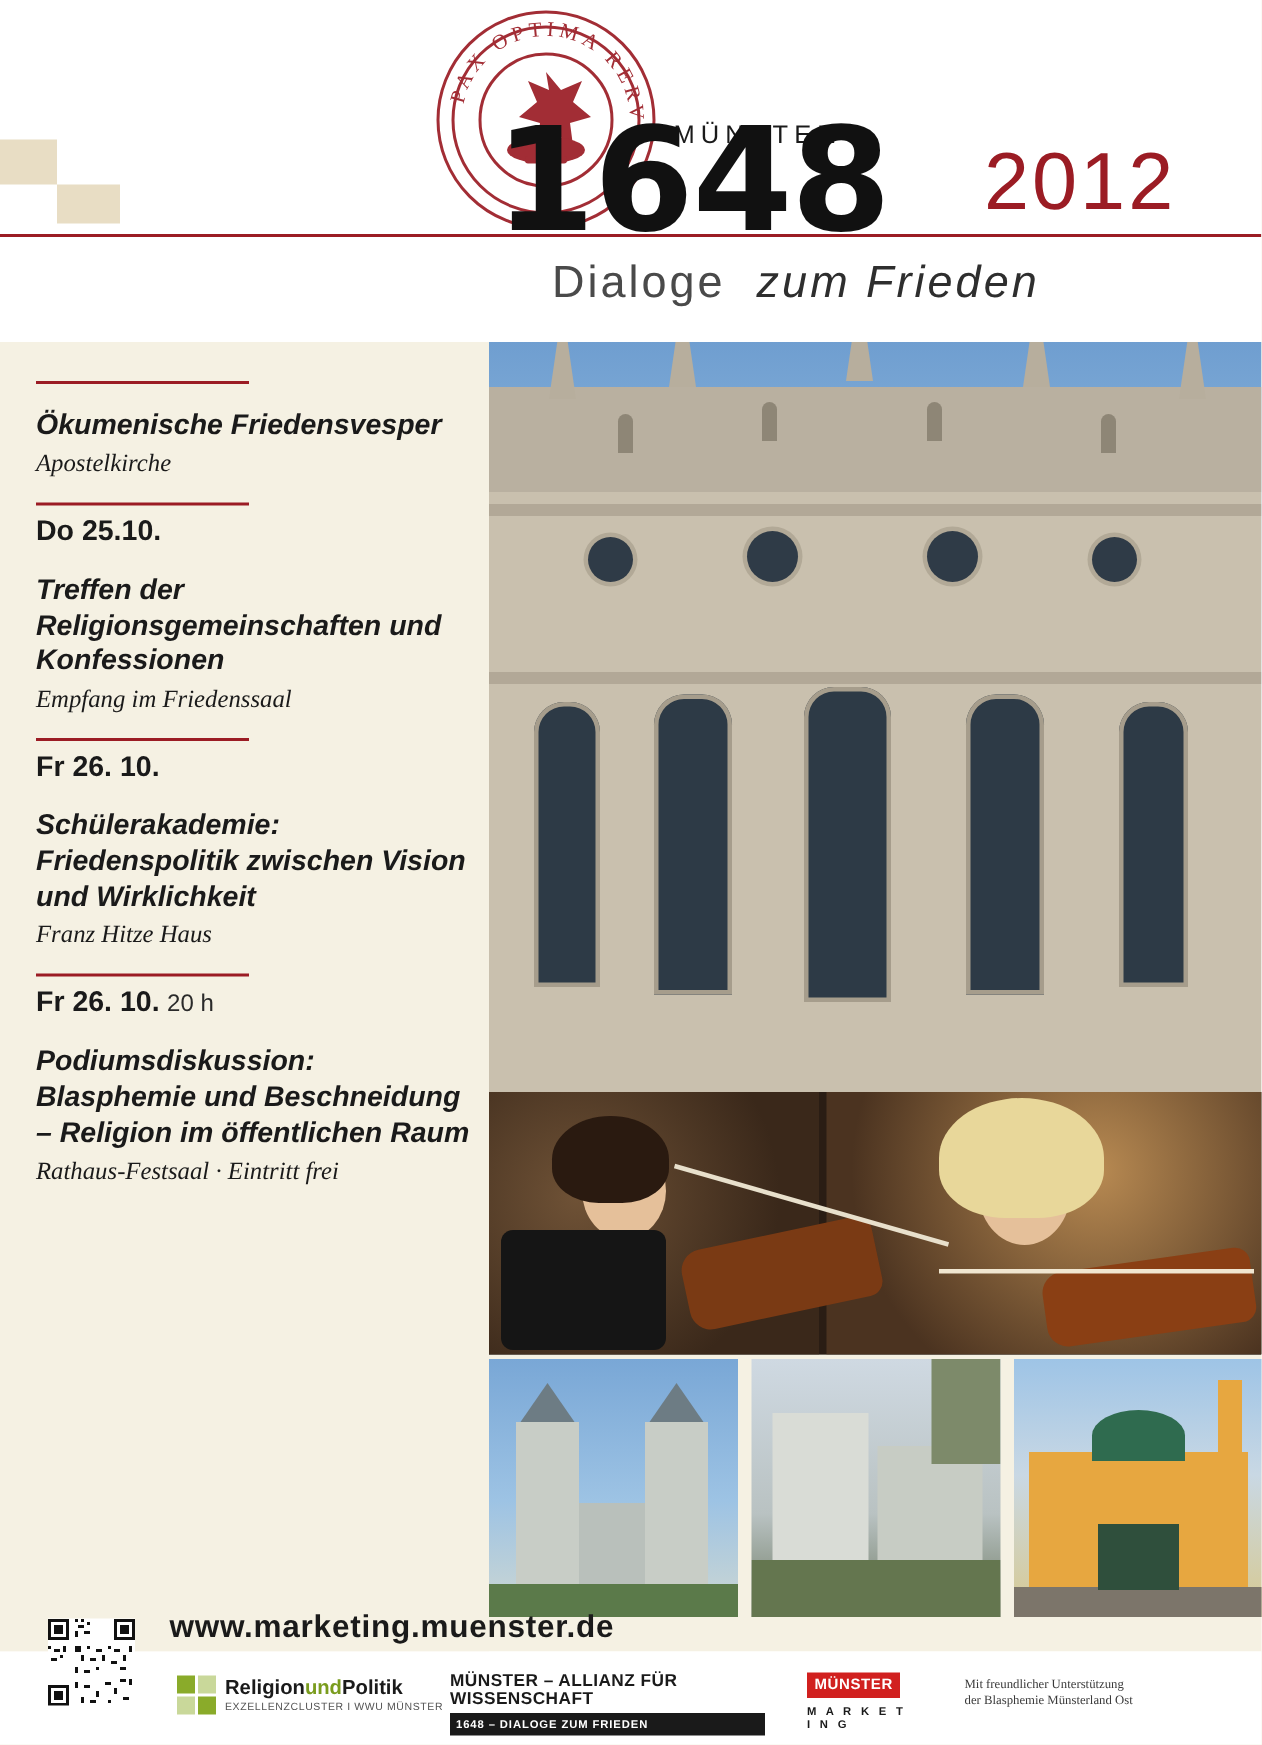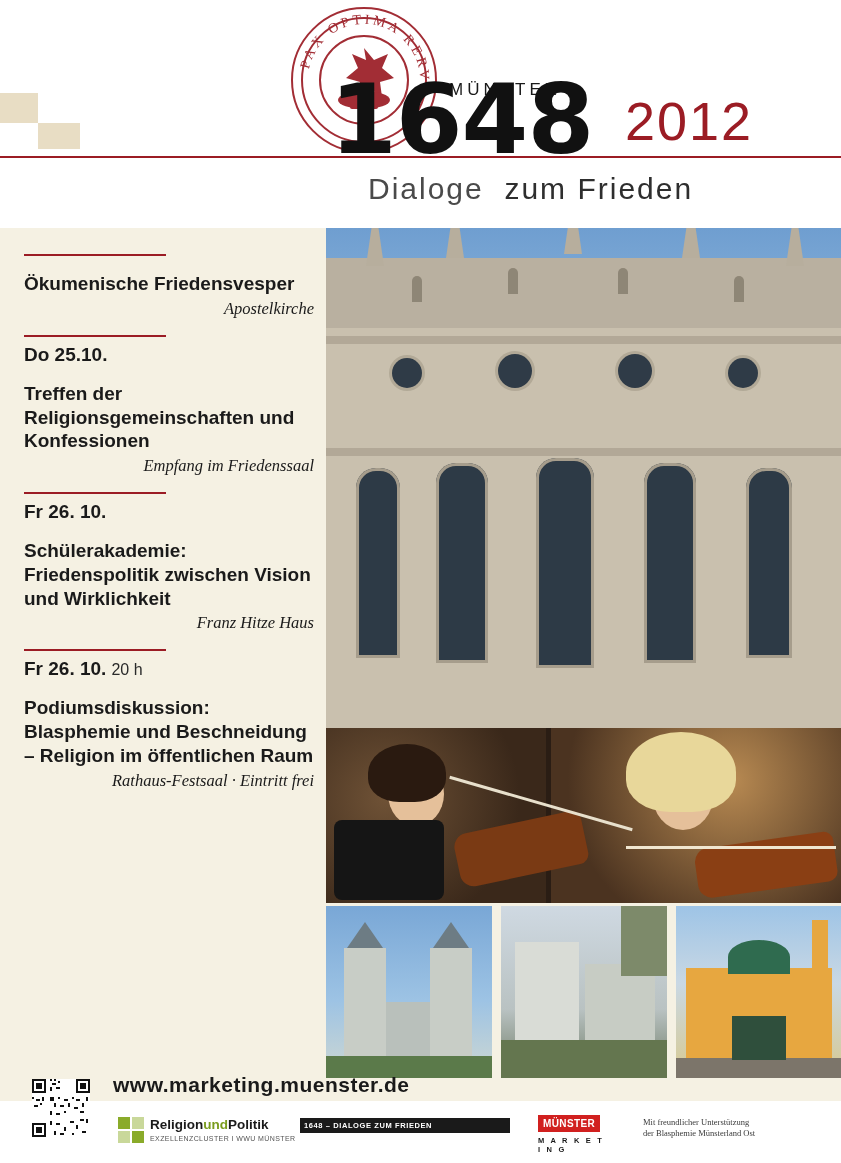--- a/index.html
+++ b/index.html
@@ -66,36 +66,36 @@
     left: 330px; top: 72px;
     font-size: 96px;
     font-weight: bold;
     letter-spacing: -1px;
     color: #111111;
     line-height: 1;
     font-family: "DejaVu Sans", sans-serif;
   }
   .year-2012 {
     position: absolute;
-    left: 625px; top: 94px;
+    left: 656px; top: 94px;
     font-size: 54px;
     color: #9b1c24;
     letter-spacing: 2px;
     line-height: 1;
     font-family: "Liberation Sans", sans-serif;
   }
   .subtitle {
     position: absolute;
     left: 368px; top: 172px;
     font-size: 30px;
     color: #4a4a4a;
     letter-spacing: 2px;
     font-family: "Liberation Sans", sans-serif;
   }
-  .subtitle .strong { color: #2e2e2e; }
+  .subtitle .strong { color: #2e2e2e; font-style: italic; }
 
   
   .content {
     position: absolute;
     left: 0; top: 228px;
     width: 841px;
     height: 873px;
     background: #f5f1e3;
   }
 
@@ -127,28 +127,28 @@
     color: #2a2a2a;
     margin-left: 5px;
   }
   .event-title {
     font-size: 19px;
     font-weight: bold;
     color: #1a1a1a;
     line-height: 1.25;
     margin-top: 16px;
     font-family: "Liberation Sans", sans-serif;
+    font-style: italic;
   }
   .event-venue {
     font-size: 16.5px;
     font-style: italic;
     color: #1a1a1a;
     margin-top: 3px;
     font-family: "Liberation Serif", serif;
-    text-align: right;
   }
 
   
   .gallery {
     position: absolute;
     left: 326px; top: 0;
     width: 515px;
     height: 873px;
   }
   .photo-church {
@@ -542,20 +542,21 @@
       </div>
       <div>
         <div class="relpol-text-1">
           <span>Religion</span><span class="green">und</span><span>Politik</span>
         </div>
         <div class="relpol-text-2">EXZELLENZCLUSTER I WWU MÜNSTER</div>
       </div>
     </div>
 
     <div class="logo-allianz">
+      <div class="allianz-line1">MÜNSTER – ALLIANZ FÜR WISSENSCHAFT</div>
       <div class="allianz-bar">1648 – DIALOGE ZUM FRIEDEN</div>
     </div>
 
     <div class="logo-muenster">
       <div class="mm-box">MÜNSTER</div>
       <div class="mm-sub">M A R K E T I N G</div>
     </div>
 
     <div class="support-note">
       <div>Mit freundlicher Unterstützung</div>

